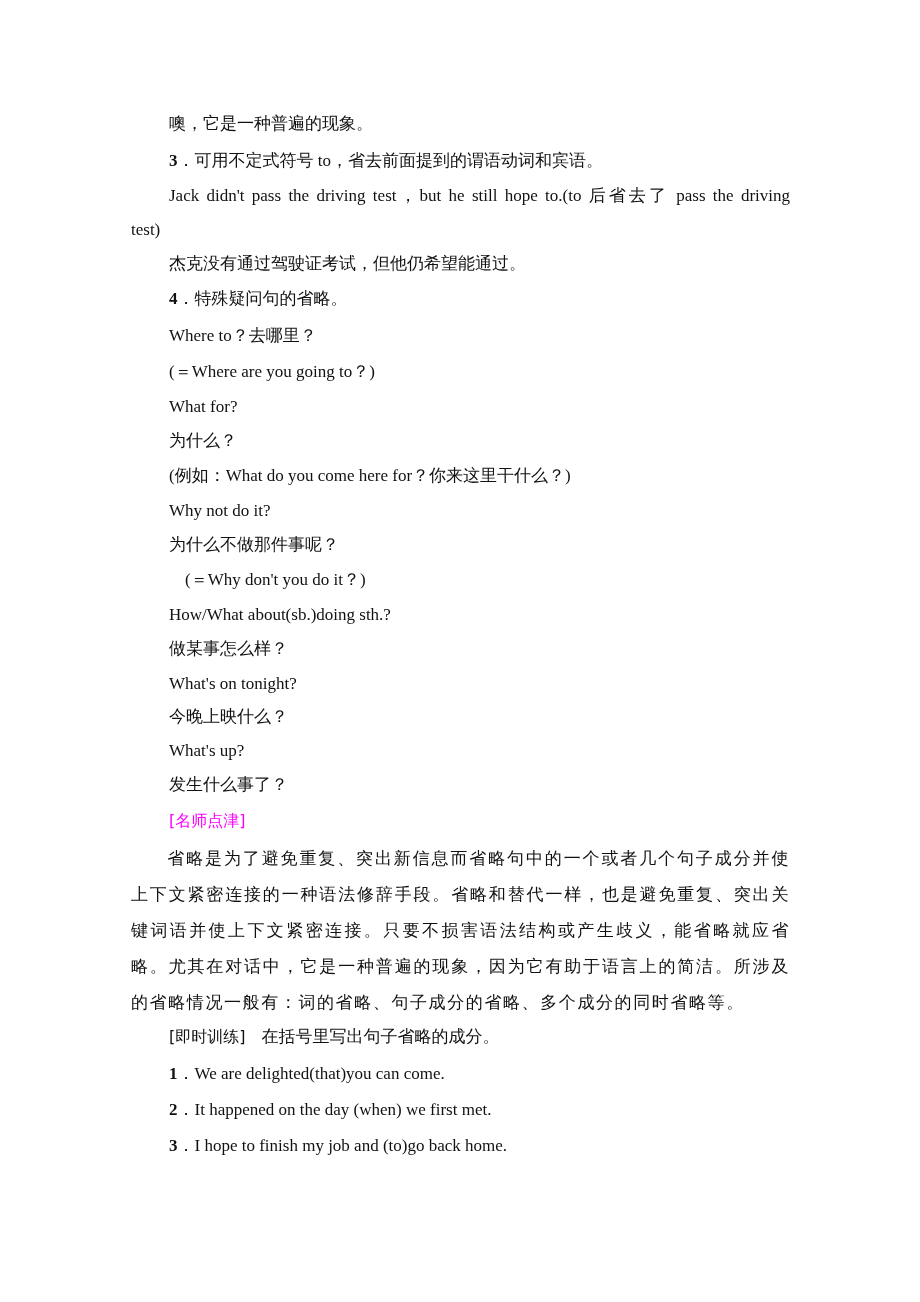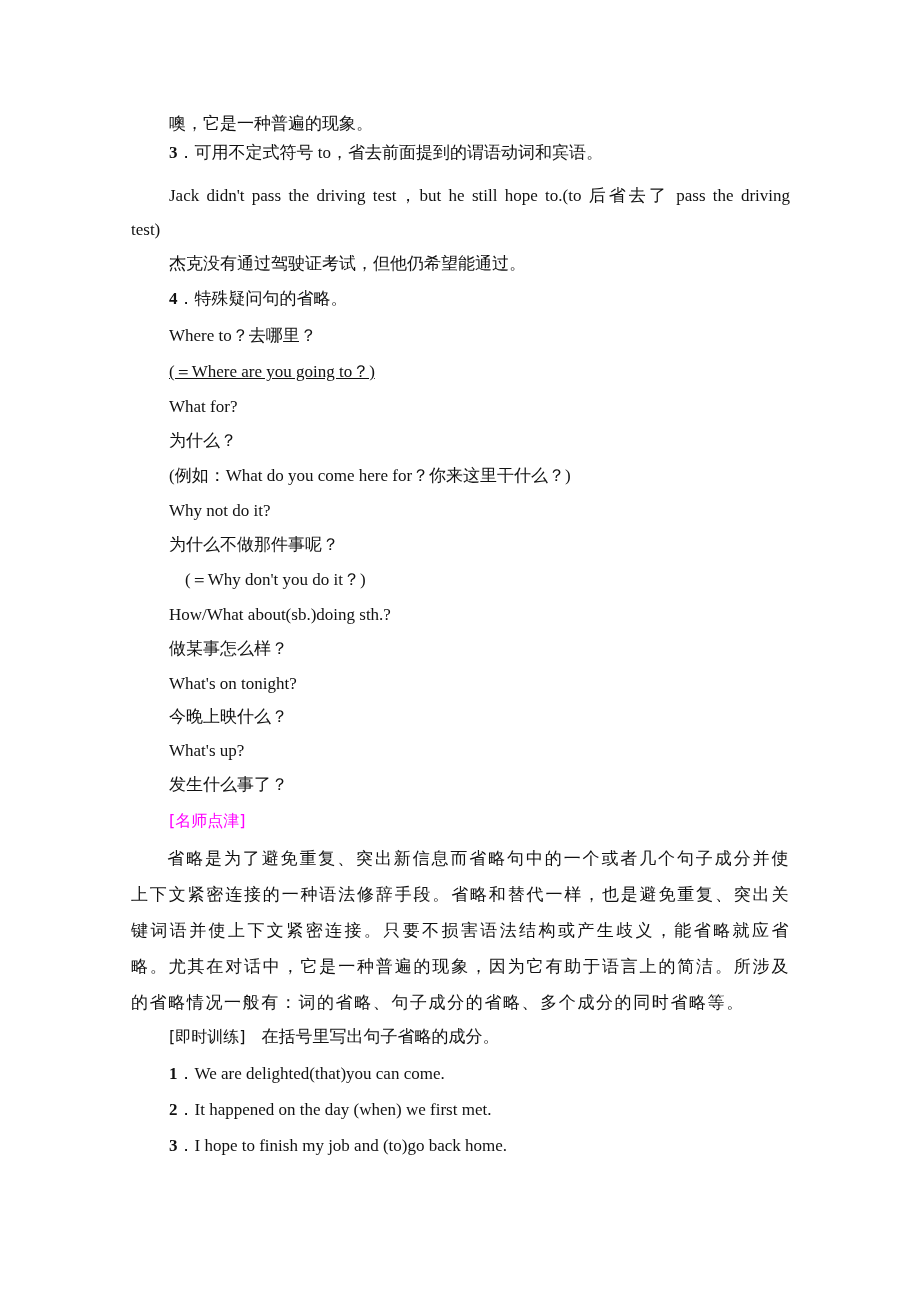--- a/index.html
+++ b/index.html
@@ -76,21 +76,21 @@
   </style>
 </head>
 <body>
 
 <div class="page">
 
   <div class="line" style="top:113px;">
     <span>噢，它是一种普遍的现象。</span>
   </div>
 
-  <div class="line" style="top:142px;">
+  <div class="line" style="top:150px;">
     <span class="num">3</span><span>．可用不定式符号 to，省去前面提到的谓语动词和宾语。</span>
   </div>
 
   <div class="wrap-line" style="top:185px;">
     <span>Jack didn't pass the driving test，but he still hope to.(to 后省去了 pass the driving</span>
   </div>
   <div class="line flush" style="top:219px;">
     <span>test)</span>
   </div>
 
@@ -98,21 +98,21 @@
     <span>杰克没有通过驾驶证考试，但他仍希望能通过。</span>
   </div>
 
   <div class="line" style="top:288px;">
     <span class="num">4</span><span>．特殊疑问句的省略。</span>
   </div>
 
   <div class="line" style="top:325px;">
     <span>Where to？去哪里？</span>
   </div>
-  <div class="line" style="top:361px;text-decoration:underline;">
+  <div class="line" style="top:361px;">
     <span>(＝Where are you going to？)</span>
   </div>
   <div class="line" style="top:396px;">
     <span>What for?</span>
   </div>
   <div class="line" style="top:430px;">
     <span>为什么？</span>
   </div>
   <div class="line" style="top:465px;">
     <span>(例如：What do you come here for？你来这里干什么？)</span>

